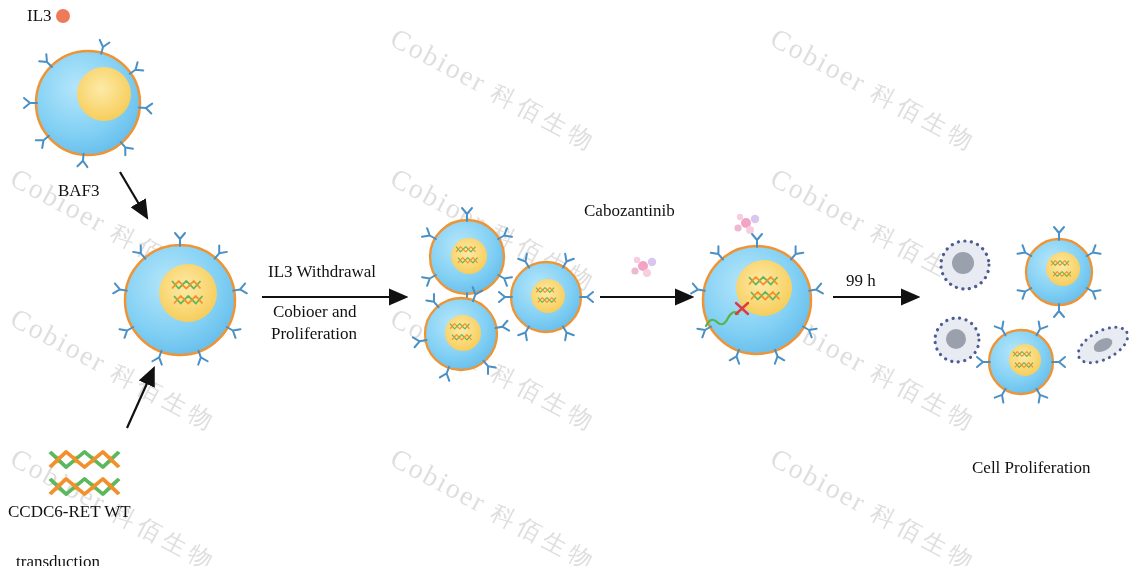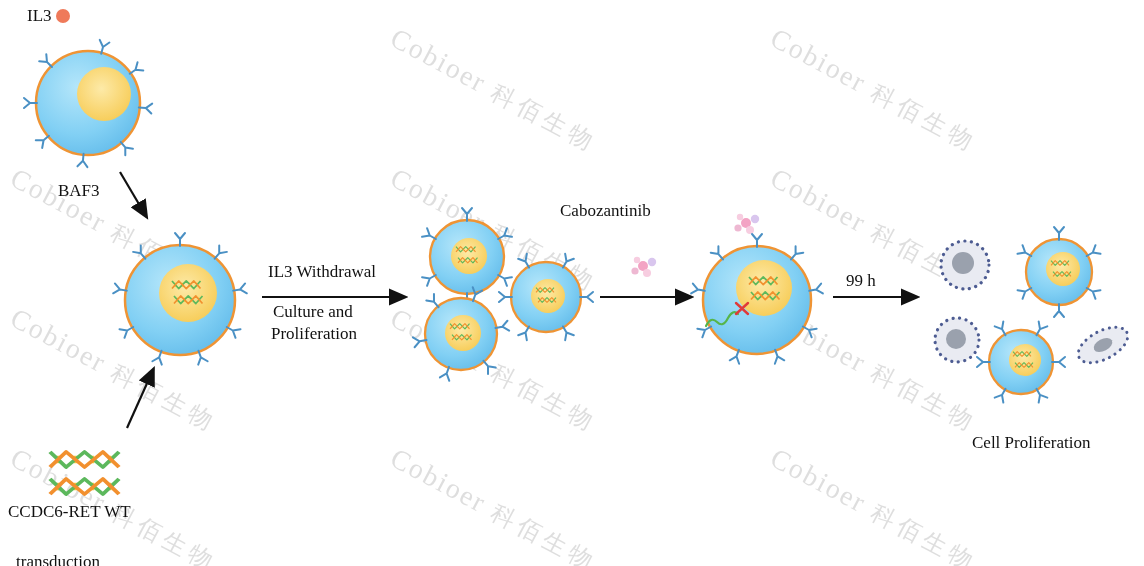--- a/index.html
+++ b/index.html
@@ -210,21 +210,21 @@
       <line x1="127" y1="428" x2="153" y2="370" marker-end="url(#ah)"></line>
       <line x1="262" y1="297" x2="404" y2="297" marker-end="url(#ah)"></line>
       <line x1="600" y1="297" x2="690" y2="297" marker-end="url(#ah)"></line>
       <line x1="833" y1="297" x2="916" y2="297" marker-end="url(#ah)"></line>
     </g>
   </svg>
 
   <div class="lbl" style="left:27px;top:6px">IL3</div>
   <div class="lbl" style="left:58px;top:181px">BAF3</div>
   <div class="lbl" style="left:268px;top:262px">IL3 Withdrawal</div>
-  <div class="lbl" style="left:273px;top:302px">Culture and</div>
+  <div class="lbl" style="left:273px;top:302px">Cobioer and</div>
   <div class="lbl" style="left:271px;top:324px">Proliferation</div>
-  <div class="lbl" style="left:560px;top:201px">Cabozantinib</div>
+  <div class="lbl" style="left:584px;top:201px">Cabozantinib</div>
   <div class="lbl" style="left:846px;top:271px">99 h</div>
-  <div class="lbl" style="left:972px;top:433px">Cell Proliferation</div>
+  <div class="lbl" style="left:972px;top:458px">Cell Proliferation</div>
   <div class="lbl" style="left:8px;top:502px">CCDC6-RET WT</div>
   <div class="lbl" style="left:16px;top:552px">transduction</div>
 
 </div>
 
 </body></html>

